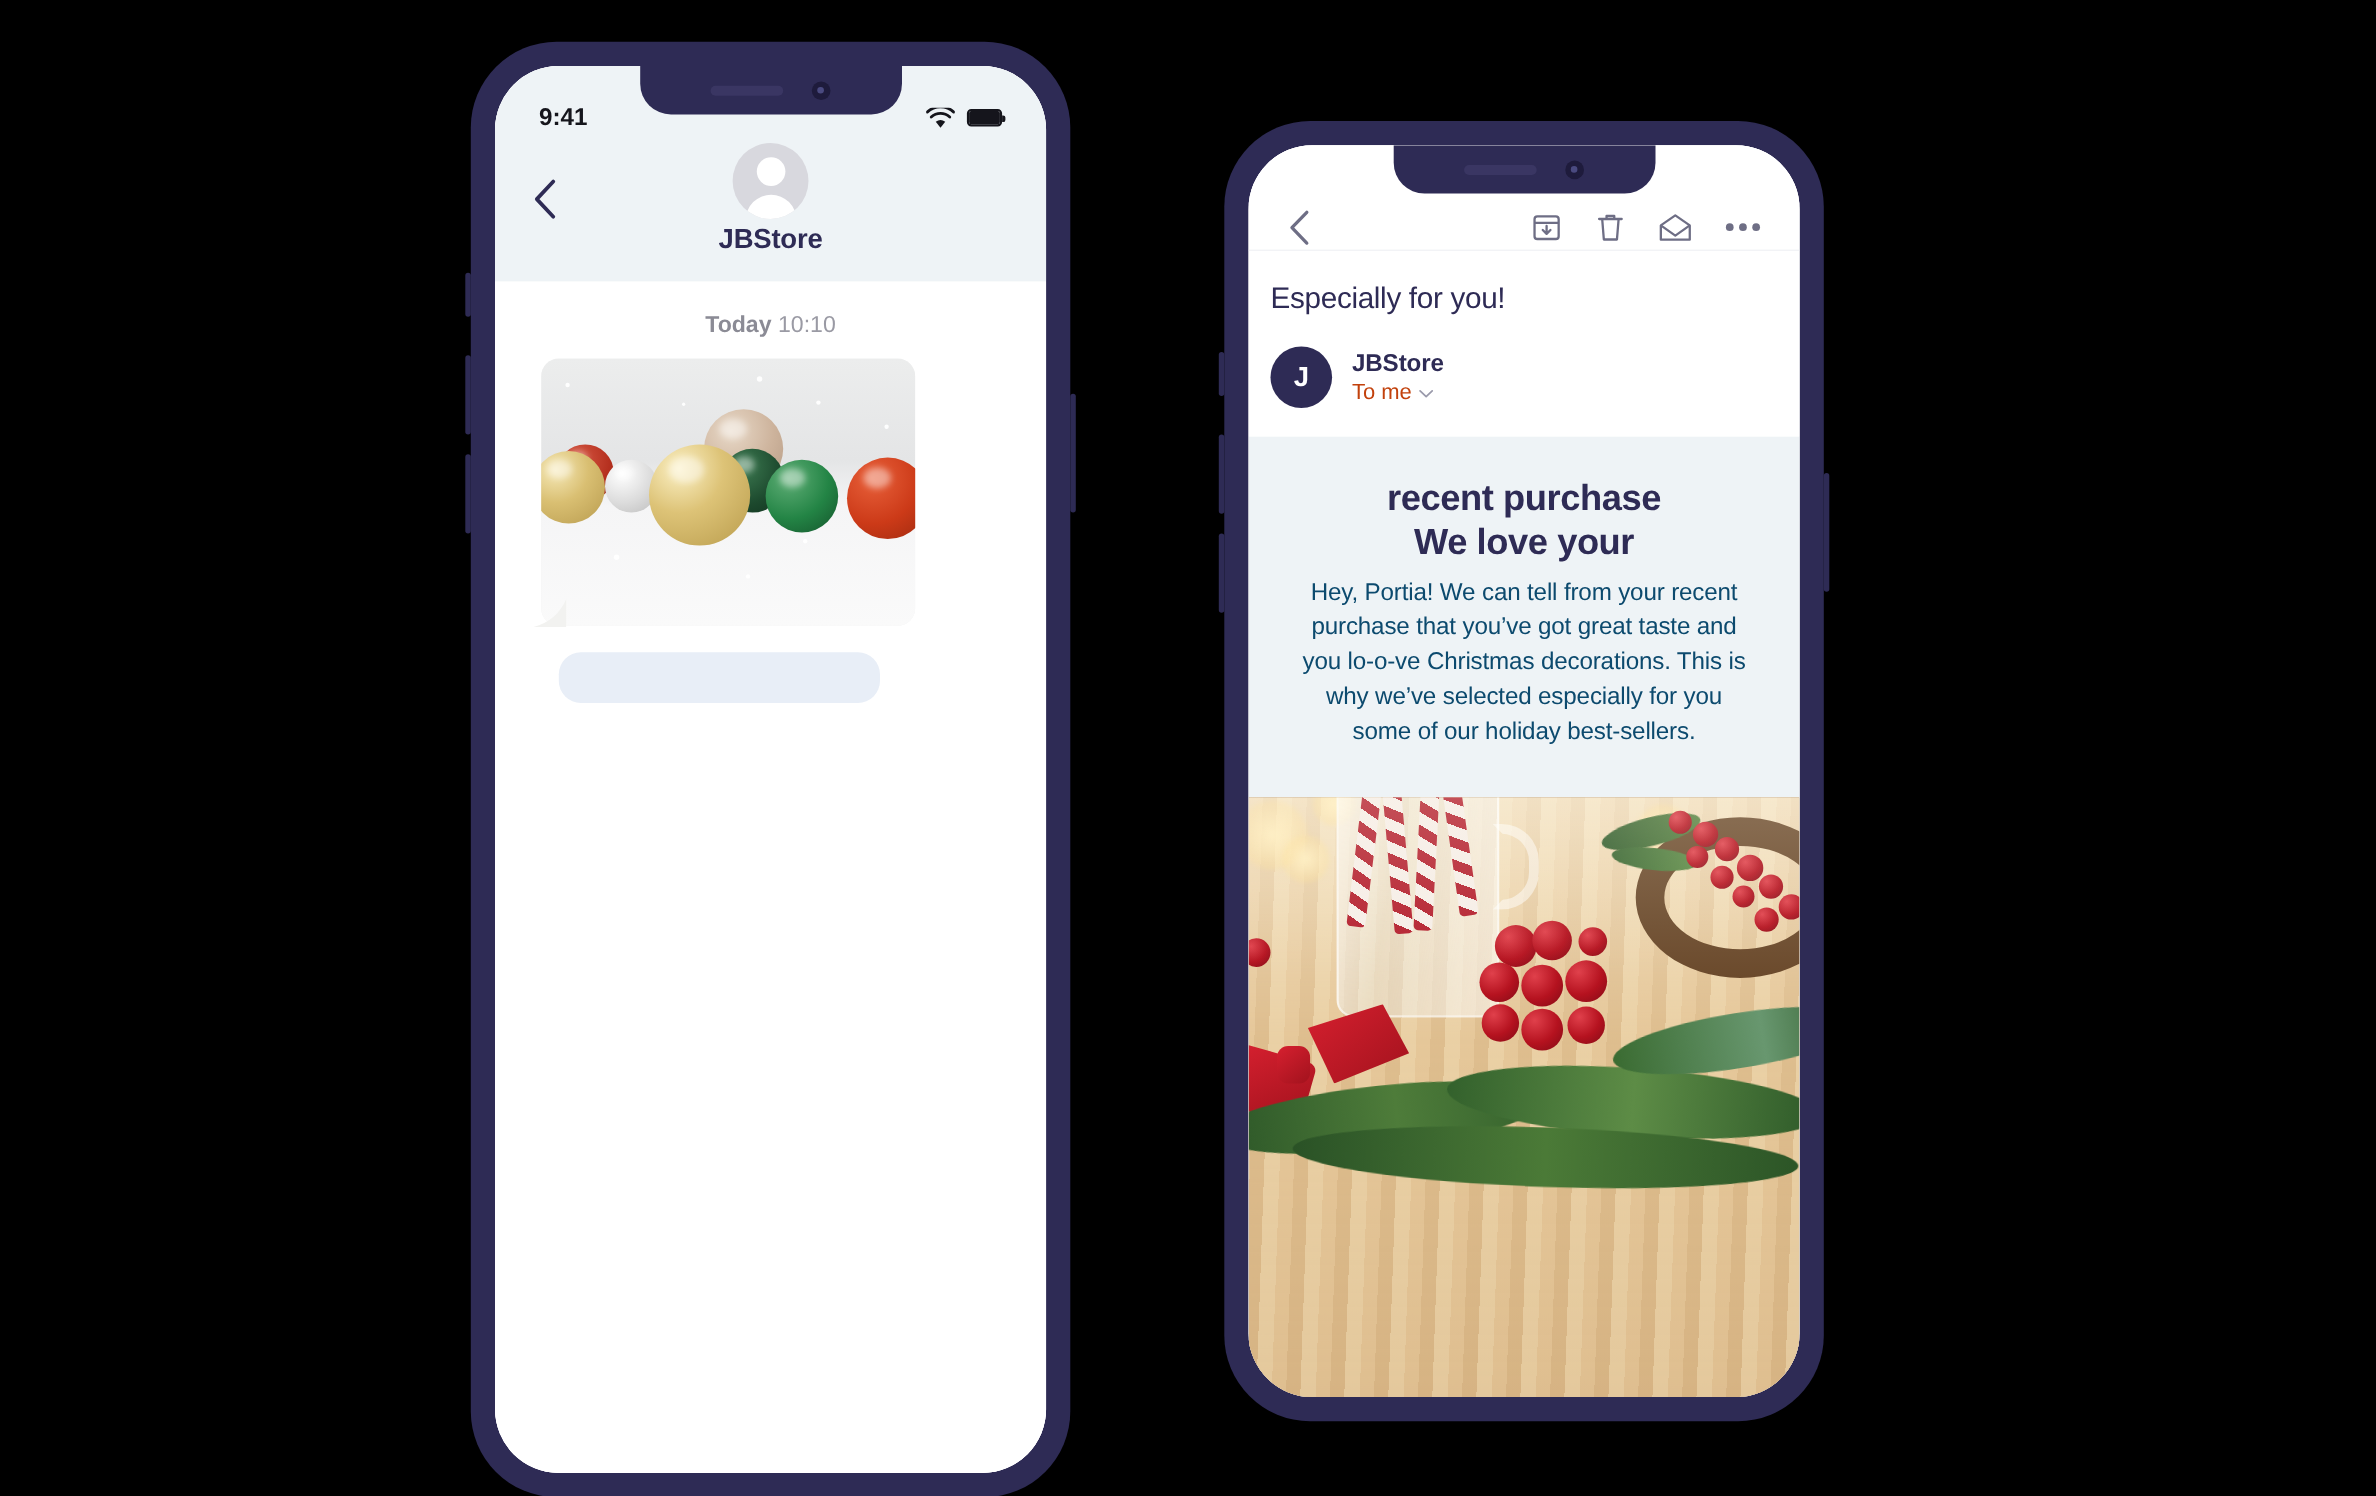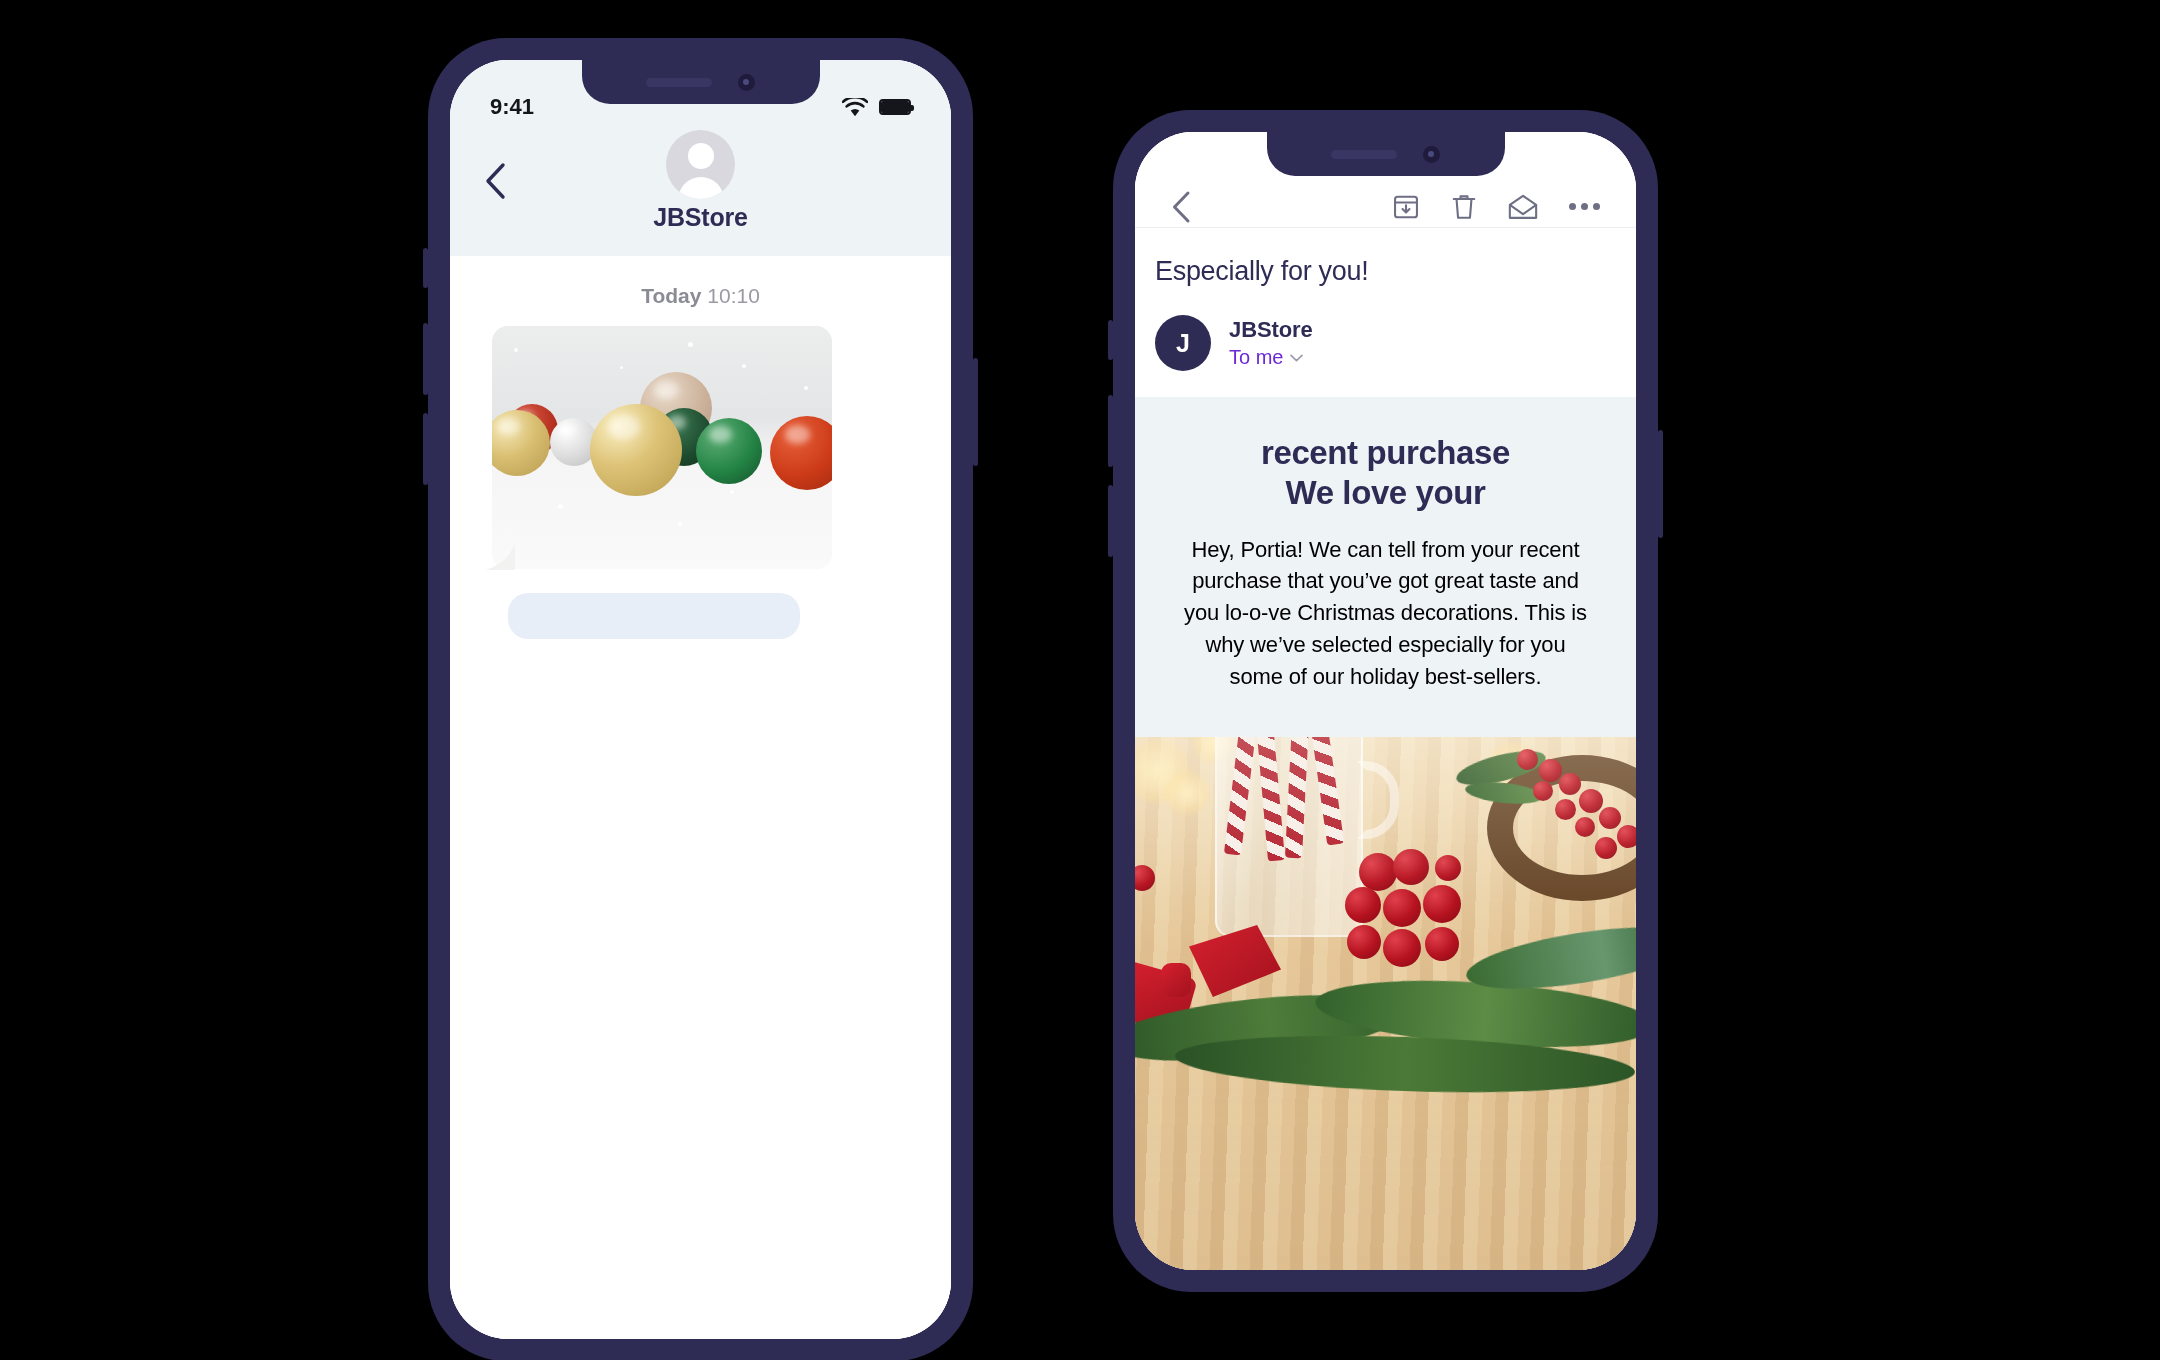--- a/index.html
+++ b/index.html
@@ -354,21 +354,21 @@
     flex: 0 0 auto;
   }
   .sender-name {
     font-size: 22px;
     font-weight: 700;
     color: #2e2b55;
     letter-spacing: -0.1px;
   }
   .sender-to {
     font-size: 20px;
-    color: #6d28d9;
+    color: #c2410c;
     display: flex;
     align-items: center;
     gap: 7px;
     margin-top: 3px;
     cursor: pointer;
   }
 
   .email-content {
     flex: 1 1 auto;
     background: #eef3f6;
@@ -382,24 +382,24 @@
     text-align: center;
   }
   .promo-title {
     font-size: 33px;
     font-weight: 700;
     color: #2e2b55;
     line-height: 1.22;
     letter-spacing: -0.4px;
   }
   .promo-body {
-    margin-top: 20px;
+    margin-top: 8px;
     font-size: 22px;
     line-height: 1.45;
-    color: #000000;
+    color: #0c4a6e;
     letter-spacing: -0.15px;
   }
   .shop-btn {
     margin: 34px auto 0 auto;
     display: block;
     background: #2e2b55;
     color: #ffffff;
     border: none;
     font-family: "Liberation Sans", sans-serif;
     font-size: 24px;

